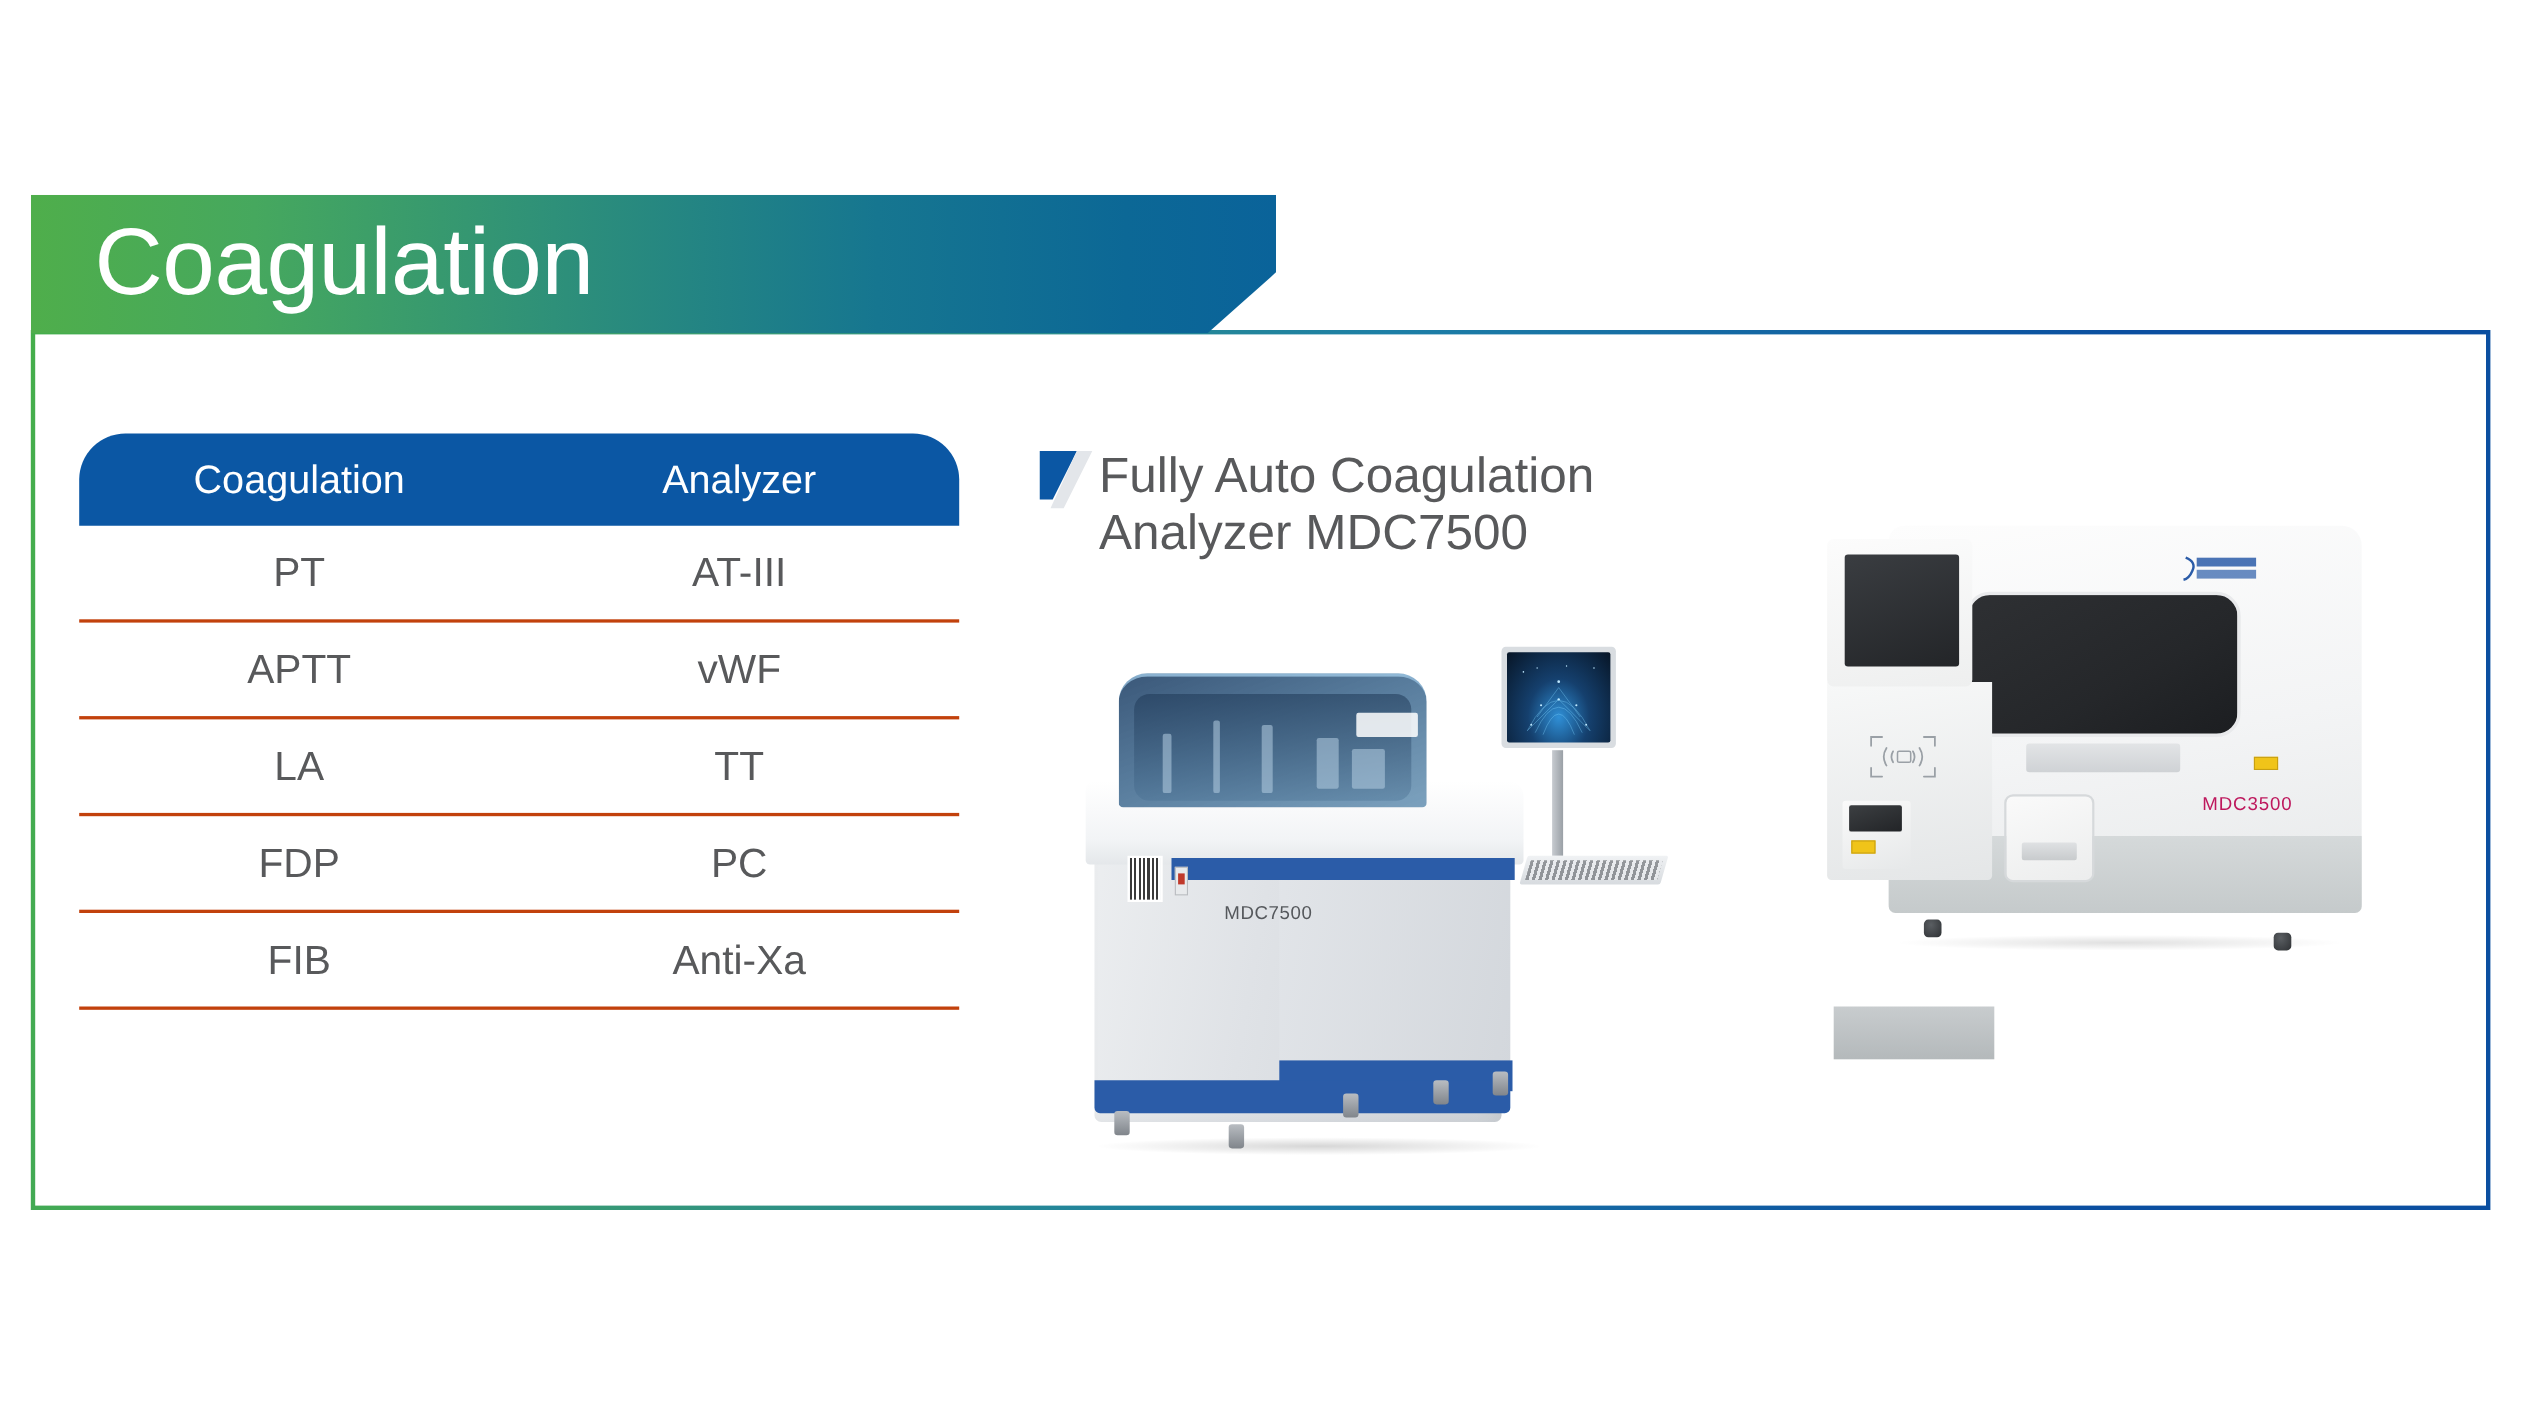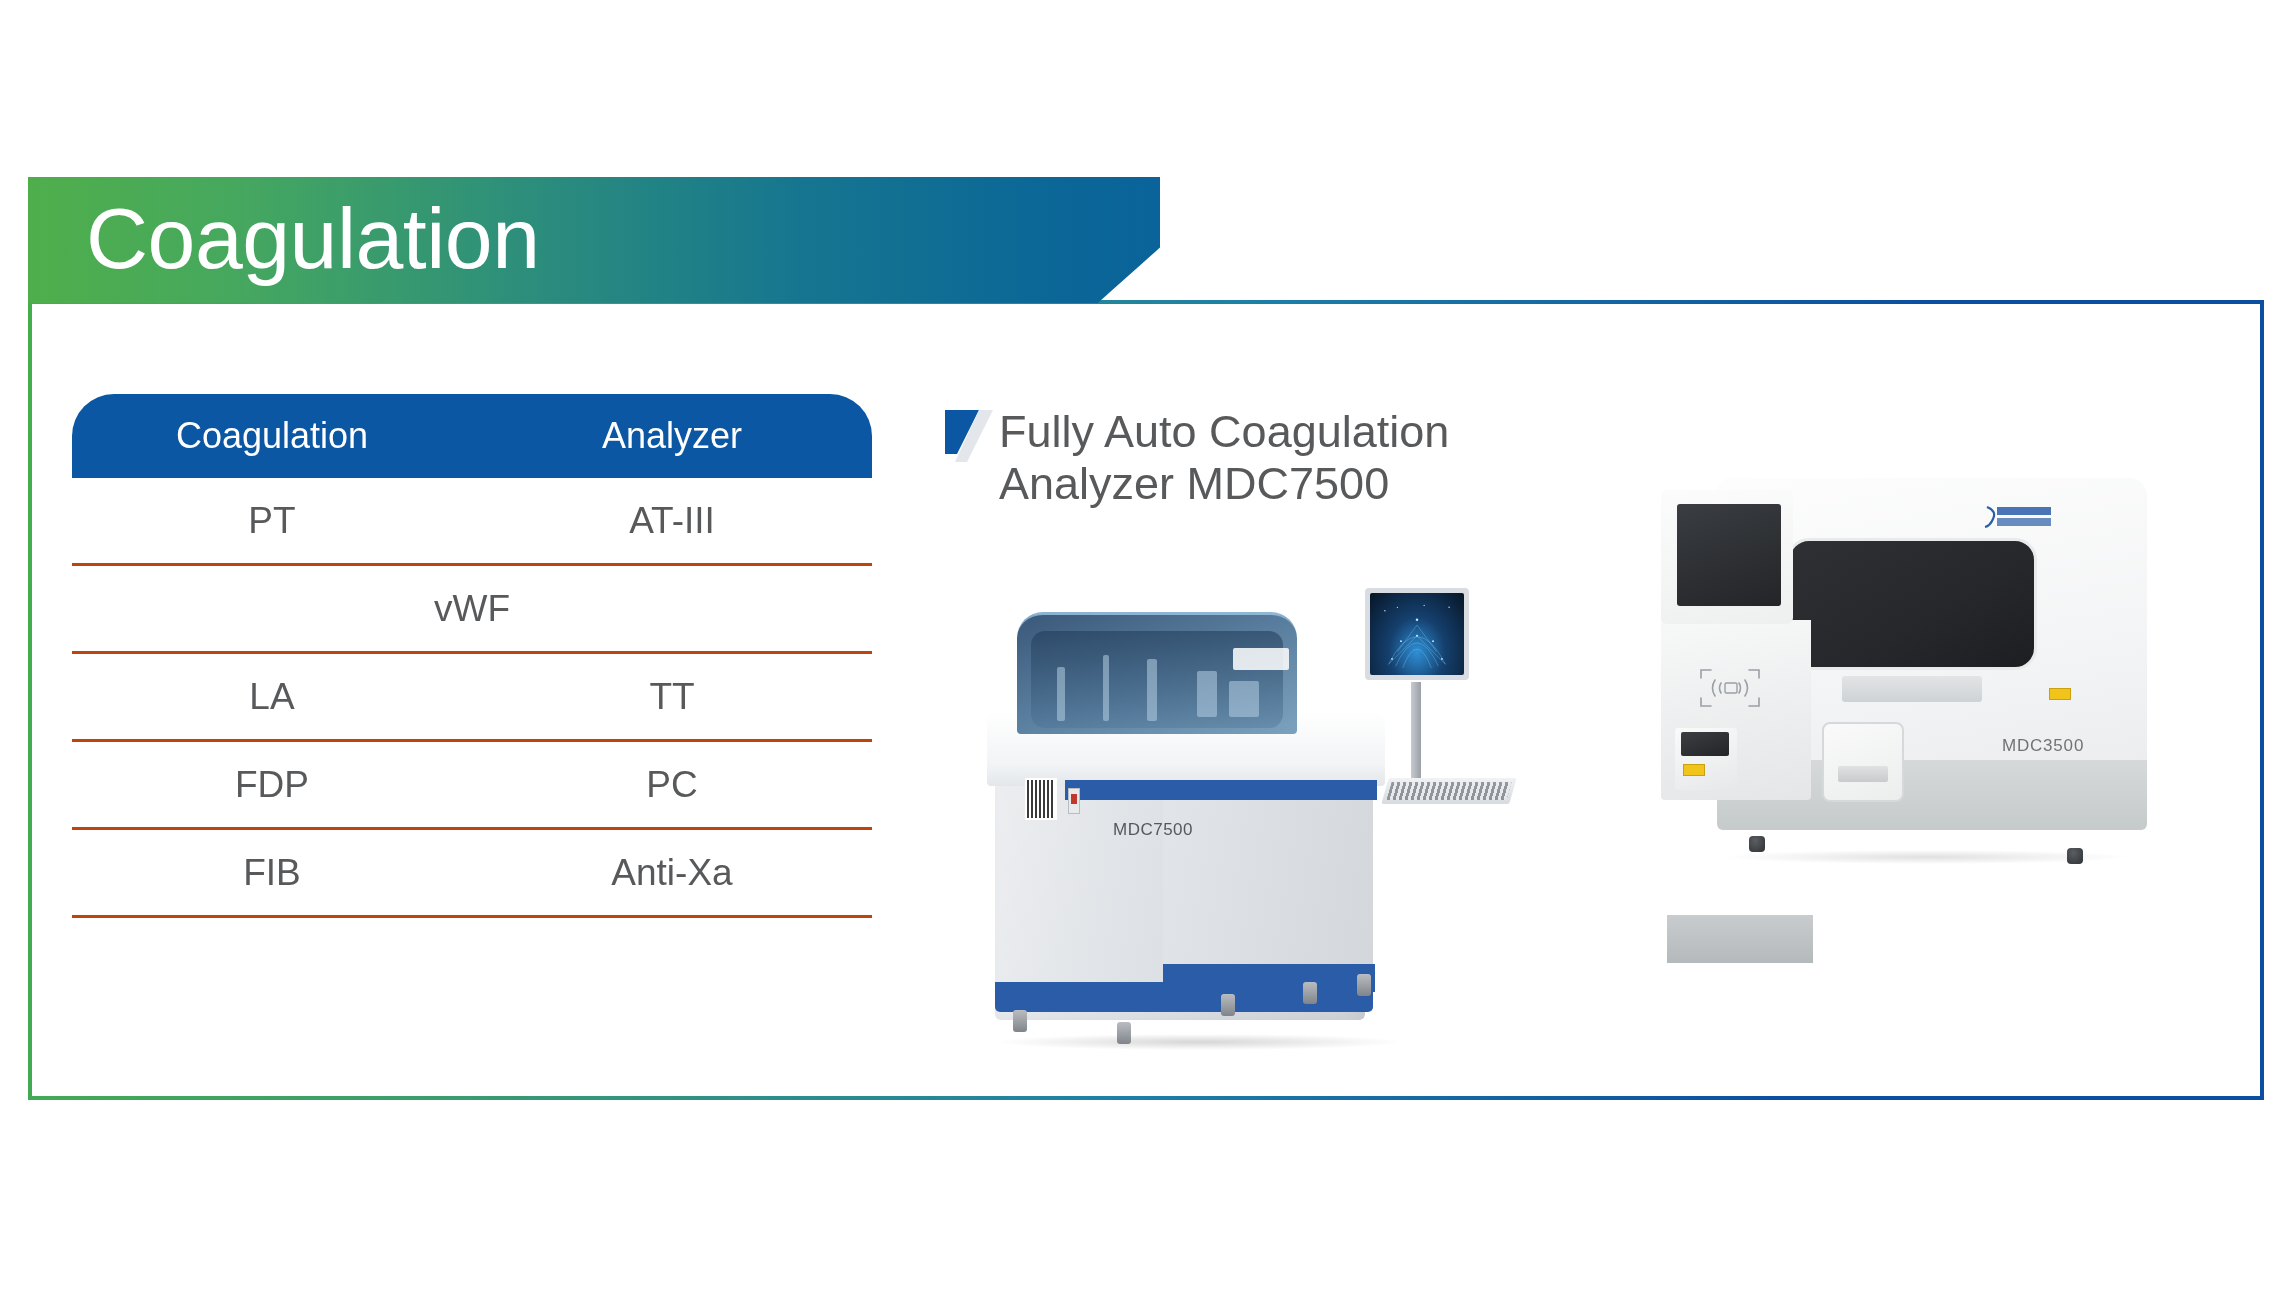--- a/index.html
+++ b/index.html
@@ -278,22 +278,22 @@
     border-radius: 2px;
   }
   .m35-sticker-y {
     position: absolute; width: 22px; height: 12px;
     background: #f0c419; border: 1px solid #c8a012;
   }
   .m35-logo {
     position: absolute; left: 326px; top: 44px; width: 74px; height: 26px;
   }
   .m35-label {
-    position: absolute; left: 345px; top: 276px;
-    color: #737373; font-size: 17px; letter-spacing: .8px;
+    position: absolute; left: 345px; top: 261px;
+    color: #be185d; font-size: 17px; letter-spacing: .8px;
   }
   .m35-foot {
     position: absolute; width: 16px; height: 16px;
     background: radial-gradient(ellipse at 40% 30%, #5a5e62, #2e3134);
     border-radius: 4px;
   }
   .m35-shadow {
     position: absolute; left: 70px; top: 390px; width: 400px; height: 14px;
     background: radial-gradient(ellipse, rgba(0,0,0,.12), rgba(0,0,0,0) 72%);
   }
@@ -310,20 +310,21 @@
         <div class="table-head">
           <div class="th">Coagulation</div>
           <div class="th">Analyzer</div>
         </div>
         <div class="tbody">
           <div class="tr">
             <div class="td">PT</div>
             <div class="td">AT-III</div>
           </div>
           <div class="tr">
+            <div class="td">APTT</div>
             <div class="td">vWF</div>
           </div>
           <div class="tr">
             <div class="td">LA</div>
             <div class="td">TT</div>
           </div>
           <div class="tr">
             <div class="td">FDP</div>
             <div class="td">PC</div>
           </div>

